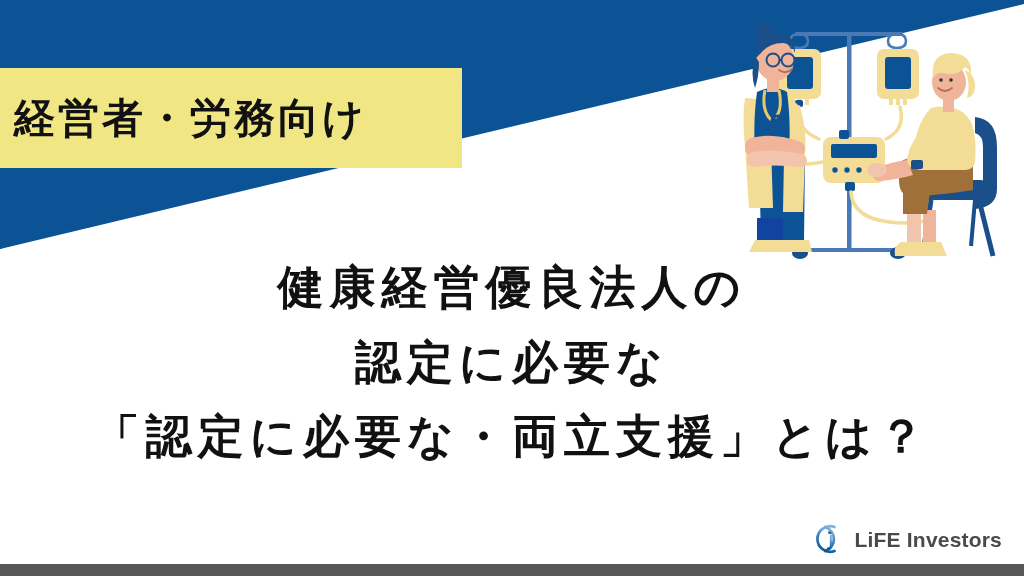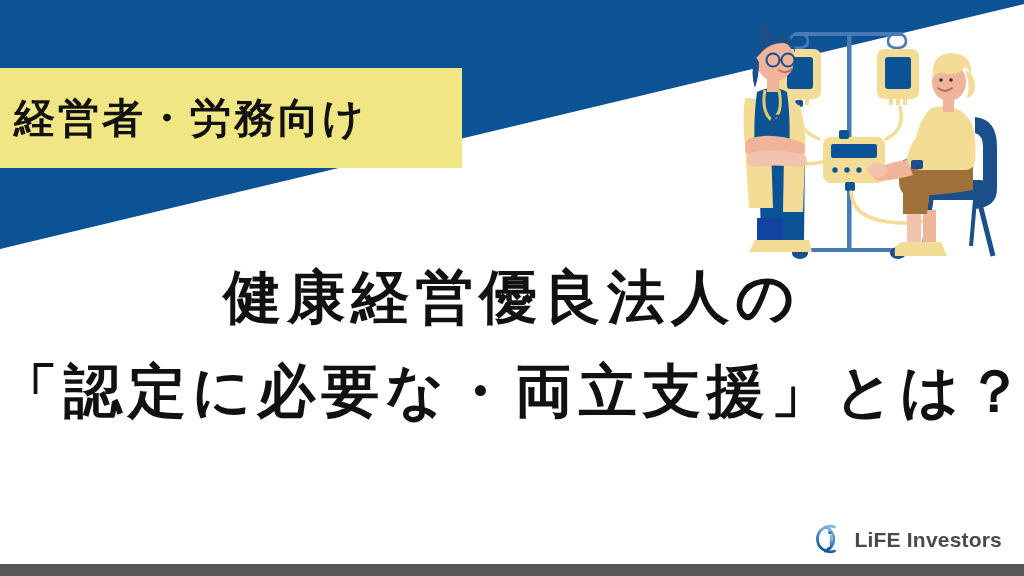--- a/index.html
+++ b/index.html
@@ -61,21 +61,21 @@
 
   
   .headline {
     position: absolute;
     left: 0;
     top: 250px;
     width: 1024px;
     text-align: center;
   }
   .headline-line {
-    font-size: 58px;
+    font-size: 46px;
     font-weight: 700;
     color: #111111;
     letter-spacing: 6px;
     line-height: 1.62;
     white-space: nowrap;
   }
 
   
   .logo {
     position: absolute;
@@ -257,20 +257,21 @@
       <path d="M203 76 q7 6 14 0" fill="none" stroke="#b5705a" stroke-width="1.8" stroke-linecap="round"></path>
     </g>
   </svg>
 
   <div class="badge">
     <span class="badge-text">経営者・労務向け</span>
   </div>
 
   <div class="headline">
     <div class="headline-line">健康経営優良法人の</div>
+    <div class="headline-line">認定に必要な</div>
     <div class="headline-line">「認定に必要な・両立支援」とは？</div>
   </div>
 
   <div class="logo">
     <svg class="logo-mark" viewBox="0 0 40 40" xmlns="http://www.w3.org/2000/svg">
       <defs>
         <linearGradient id="lgrad" x1="0" y1="1" x2="0.3" y2="0">
           <stop offset="0%" stop-color="#0b5394"></stop>
           <stop offset="55%" stop-color="#2f7ab8"></stop>
           <stop offset="100%" stop-color="#7fb4dd"></stop>

